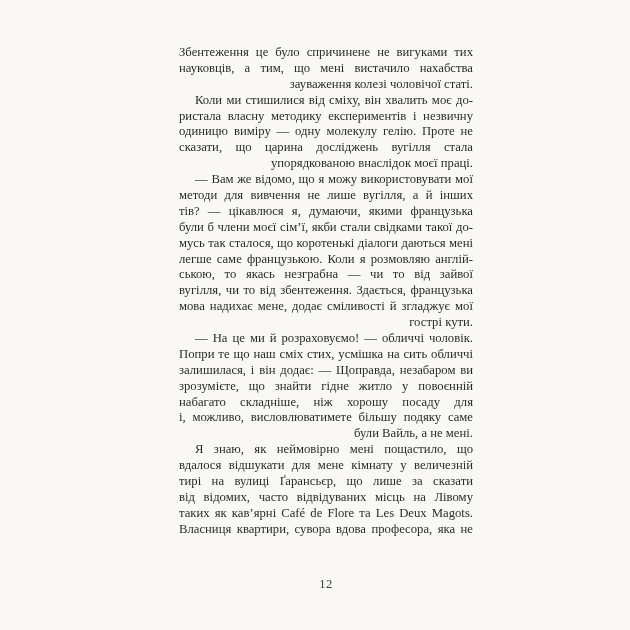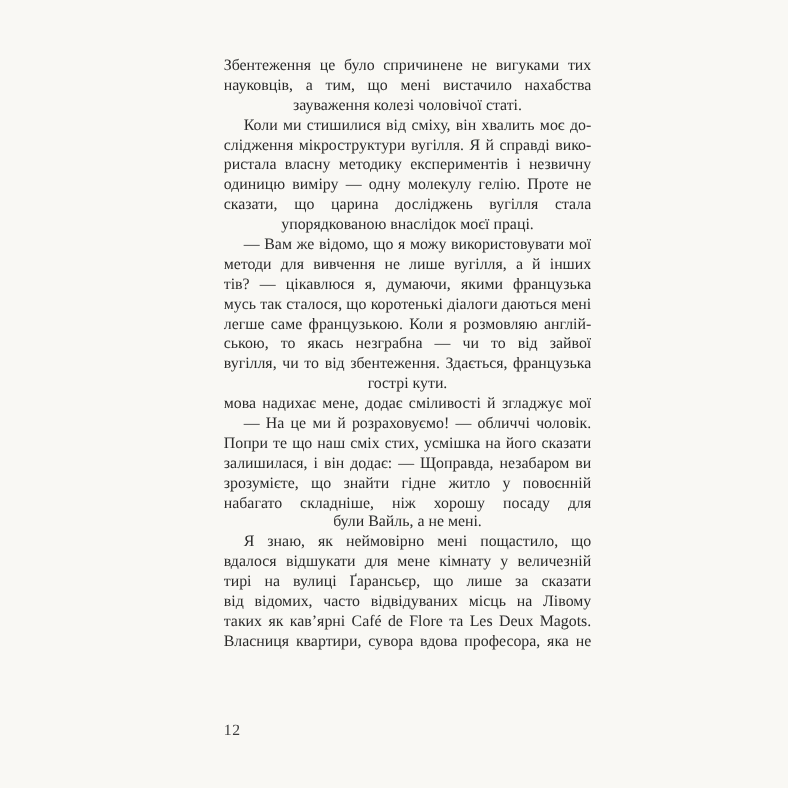--- a/index.html
+++ b/index.html
@@ -26,68 +26,69 @@
     width: 294px;
     color: #2b2b2b;
     font-size: 12.7px;
     line-height: 15.9px;
     text-rendering: optimizeLegibility;
   }
   .line {
     height: 15.9px;
     overflow: hidden;
     white-space: normal;
-    text-align: center;
+    text-align: right;
   }
   .line.fill {
     text-align: justify;
     text-align-last: justify;
   }
   .line.indent {
     text-indent: 16px;
   }
   .page-number {
     position: absolute;
     left: 179px;
     top: 577px;
     width: 294px;
-    text-align: left;
+    text-align: center;
     font-size: 12.5px;
     color: #3a3a3a;
     letter-spacing: 0.5px;
   }
 </style>
 </head>
 <body>
 
 <div class="book-page">
   <div class="text-column">
       <div class="line fill">Збентеження це було спричинене не вигуками тих двох</div>
       <div class="line fill">науковців, а тим, що мені вистачило нахабства зробити</div>
       <div class="line">зауваження колезі чоловічої статі.</div>
       <div class="line fill indent">Коли ми стишилися від сміху, він хвалить моє до-</div>
-      <div class="line fill">слідження мікроструктури вугілля. Я й справді вико-</div>
       <div class="line fill">ристала власну методику експериментів і незвичну</div>
       <div class="line fill">одиницю виміру — одну молекулу гелію. Проте не можу</div>
       <div class="line fill">сказати, що царина досліджень вугілля стала повністю</div>
       <div class="line">упорядкованою внаслідок моєї праці.</div>
       <div class="line fill indent">— Вам же відомо, що я можу використовувати мої</div>
       <div class="line fill">методи для вивчення не лише вугілля, а й інших об’єк-</div>
       <div class="line fill">тів? — цікавлюся я, думаючи, якими французька</div>
+      <div class="line fill">були б члени моєї сім’ї, якби стали свідками такої до-</div>
       <div class="line fill">мусь так сталося, що коротенькі діалоги даються мені</div>
       <div class="line fill">легше саме французькою. Коли я розмовляю англій-</div>
       <div class="line fill">ською, то якась незграбна — чи то від зайвої сором’яз-</div>
       <div class="line fill">вугілля, чи то від збентеження. Здається, французька</div>
+      <div class="line fill">мова надихає мене, додає сміливості й згладжує мої</div>
       <div class="line">гострі кути.</div>
-      <div class="line fill">мова надихає мене, додає сміливості й згладжує мої</div>
       <div class="line fill indent">— На це ми й розраховуємо! — обличчі чоловік.</div>
-      <div class="line fill">Попри те що наш сміх стих, усмішка на його сказати</div>
+      <div class="line fill">Попри те що наш сміх стих, усмішка на сить обличчі</div>
       <div class="line fill">залишилася, і він додає: — Щоправда, незабаром ви</div>
       <div class="line fill">зрозумієте, що знайти гідне житло у повоєнній Франції</div>
       <div class="line fill">набагато складніше, ніж хорошу посаду для складніше,</div>
+      <div class="line fill">і, можливо, висловлюватимете більшу подяку саме</div>
       <div class="line">були Вайль, а не мені.</div>
       <div class="line fill indent">Я знаю, як неймовірно мені пощастило, що Едріенн</div>
       <div class="line fill">вдалося відшукати для мене кімнату у величезній квар-</div>
       <div class="line fill">тирі на вулиці Ґарансьєр, що лише за сказати кварталів</div>
       <div class="line fill">від відомих, часто відвідуваних місць на Лівому березі,</div>
       <div class="line fill">таких як кав’ярні Café de Flore та Les Deux Magots.</div>
       <div class="line fill">Власниця квартири, сувора вдова професора, яка не</div>
     </div>
   <div class="page-number">12</div>
 </div>

